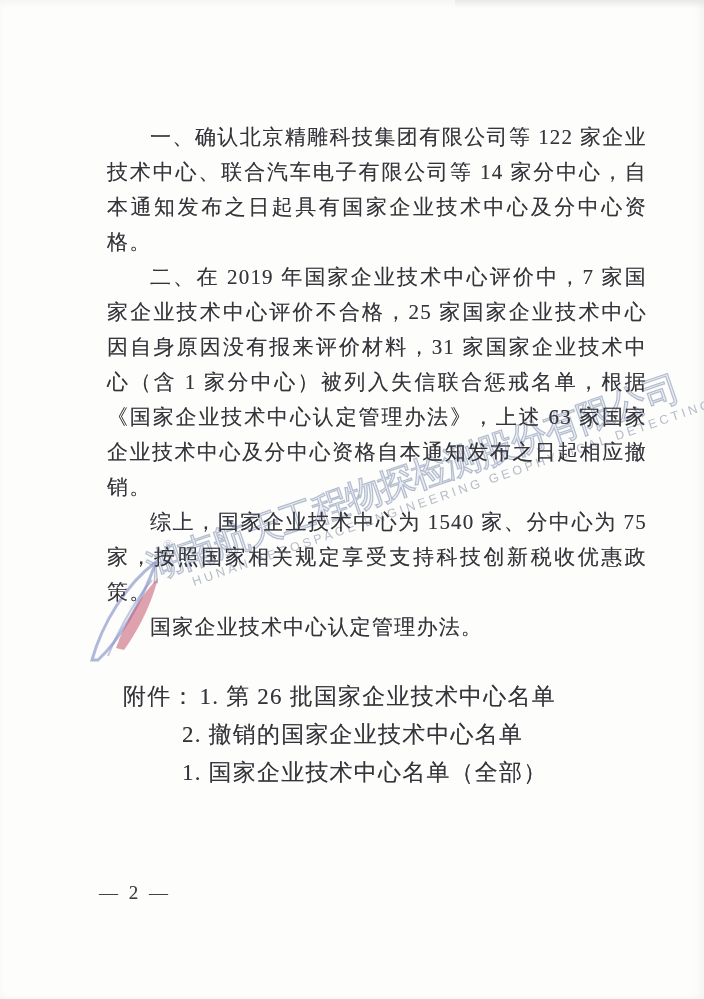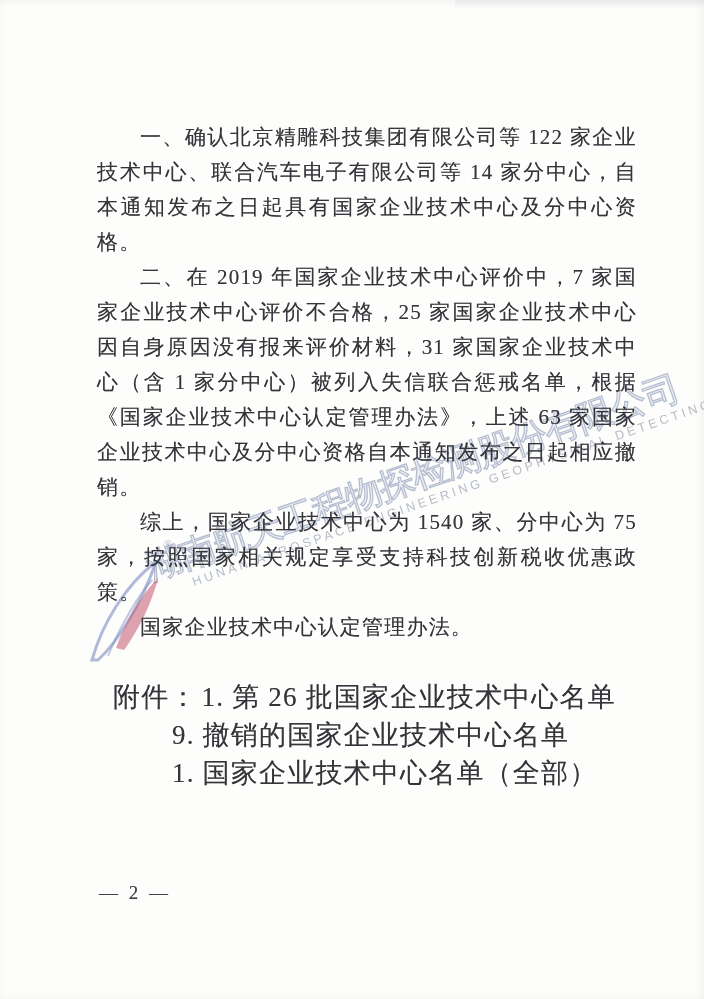--- a/index.html
+++ b/index.html
@@ -14,38 +14,38 @@
     box-shadow:inset -4px 0 10px rgba(0,0,0,0.035), inset 0 3px 8px rgba(0,0,0,0.02);
   }
   
   .scan-streak{
     position:absolute;left:455px;top:0;width:249px;height:9px;
     background:linear-gradient(to bottom,rgba(120,120,125,0.10),rgba(120,120,125,0));
   }
 
   
   .content{
-    position:absolute;left:97px;top:120px;width:540px;
+    position:absolute;left:107px;top:120px;width:540px;
   }
   .content p{
     margin:0;
     font-size:21px;
     line-height:35px;
     letter-spacing:1.2px;
     text-align:justify;
     text-justify:inter-character;
     text-indent:2.05em;
     text-shadow:0 0 0.6px rgba(52,52,60,0.45);
   }
 
   
   .attachments{
     margin-top:33px;
     margin-left:16px;
-    font-size:27px;
+    font-size:23px;
     line-height:38px;
     letter-spacing:1.2px;
     text-shadow:0 0 0.6px rgba(52,52,60,0.45);
   }
   .att-row{white-space:nowrap;}
   .att-row.cont{padding-left:59px;}
   .att-label{margin-right:4px;}
 
   
   .page-number{
@@ -114,21 +114,21 @@
     <p>一、确认北京精雕科技集团有限公司等 122 家企业技术中心、联合汽车电子有限公司等 14 家分中心，自本通知发布之日起具有国家企业技术中心及分中心资格。</p>
     <p>二、在 2019 年国家企业技术中心评价中，7 家国家企业技术中心评价不合格，25 家国家企业技术中心因自身原因没有报来评价材料，31 家国家企业技术中心（含 1 家分中心）被列入失信联合惩戒名单，根据《国家企业技术中心认定管理办法》，上述 63 家国家企业技术中心及分中心资格自本通知发布之日起相应撤销。</p>
     <p>综上，国家企业技术中心为 1540 家、分中心为 75 家，按照国家相关规定享受支持科技创新税收优惠政策。</p>
     <p>国家企业技术中心认定管理办法。</p>
 
     <div class="attachments">
       <div class="att-row">
         <span class="att-label">附件：</span><span>1. 第 26 批国家企业技术中心名单</span>
       </div>
       <div class="att-row cont">
-        <span>9. 撤销的国家企业技术中心名单</span>
+        <span>2. 撤销的国家企业技术中心名单</span>
       </div>
       <div class="att-row cont">
         <span>1. 国家企业技术中心名单（全部）</span>
       </div>
     </div>
   </div>
 
   <div class="page-number">— 2 —</div>
 
 </div>

